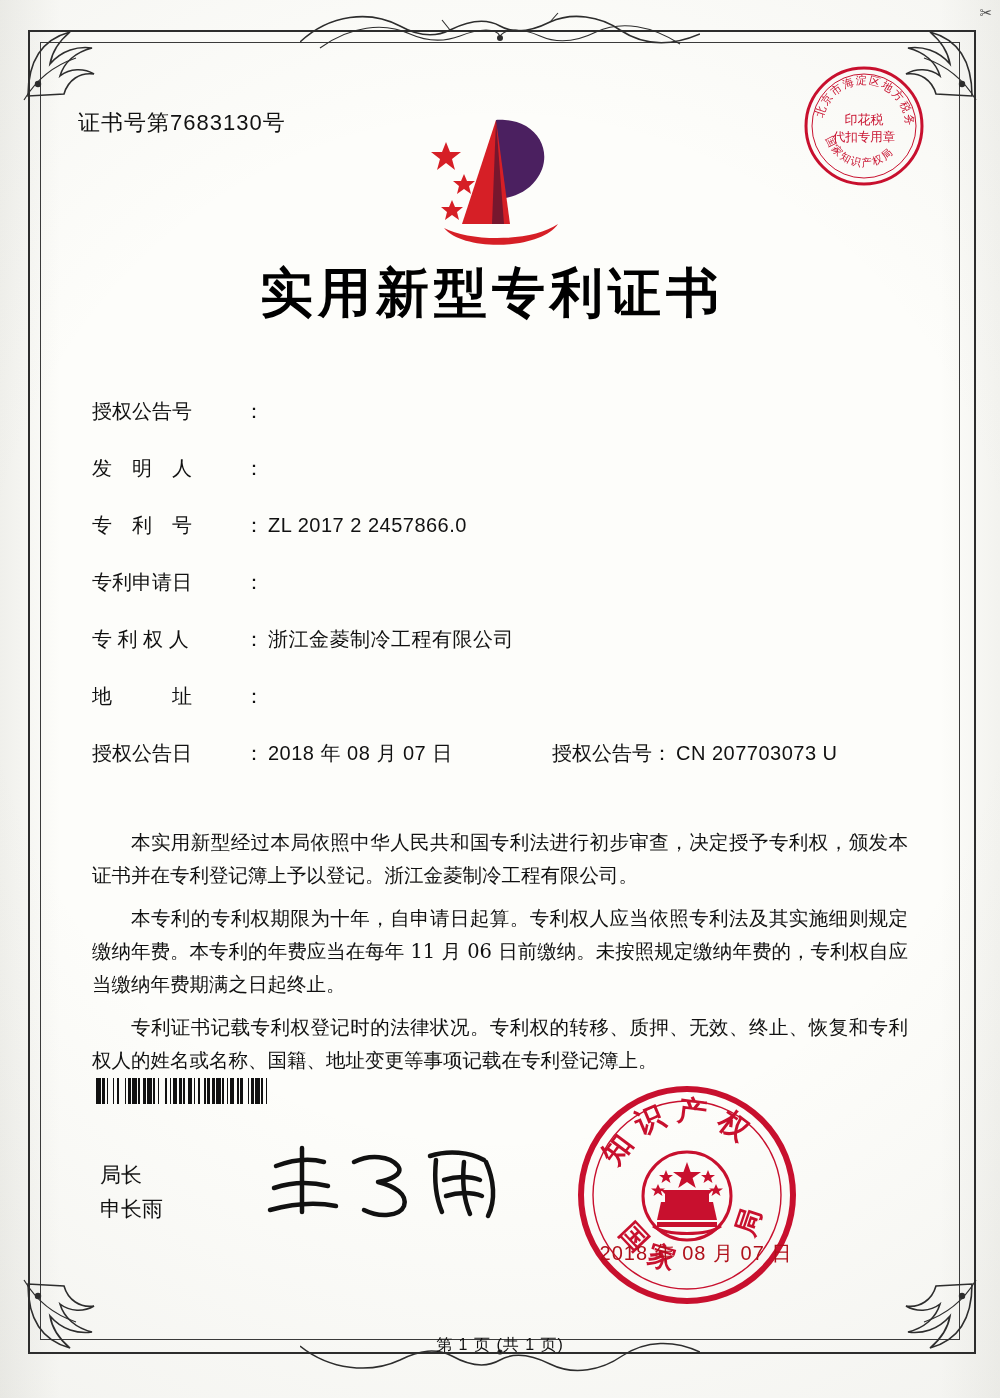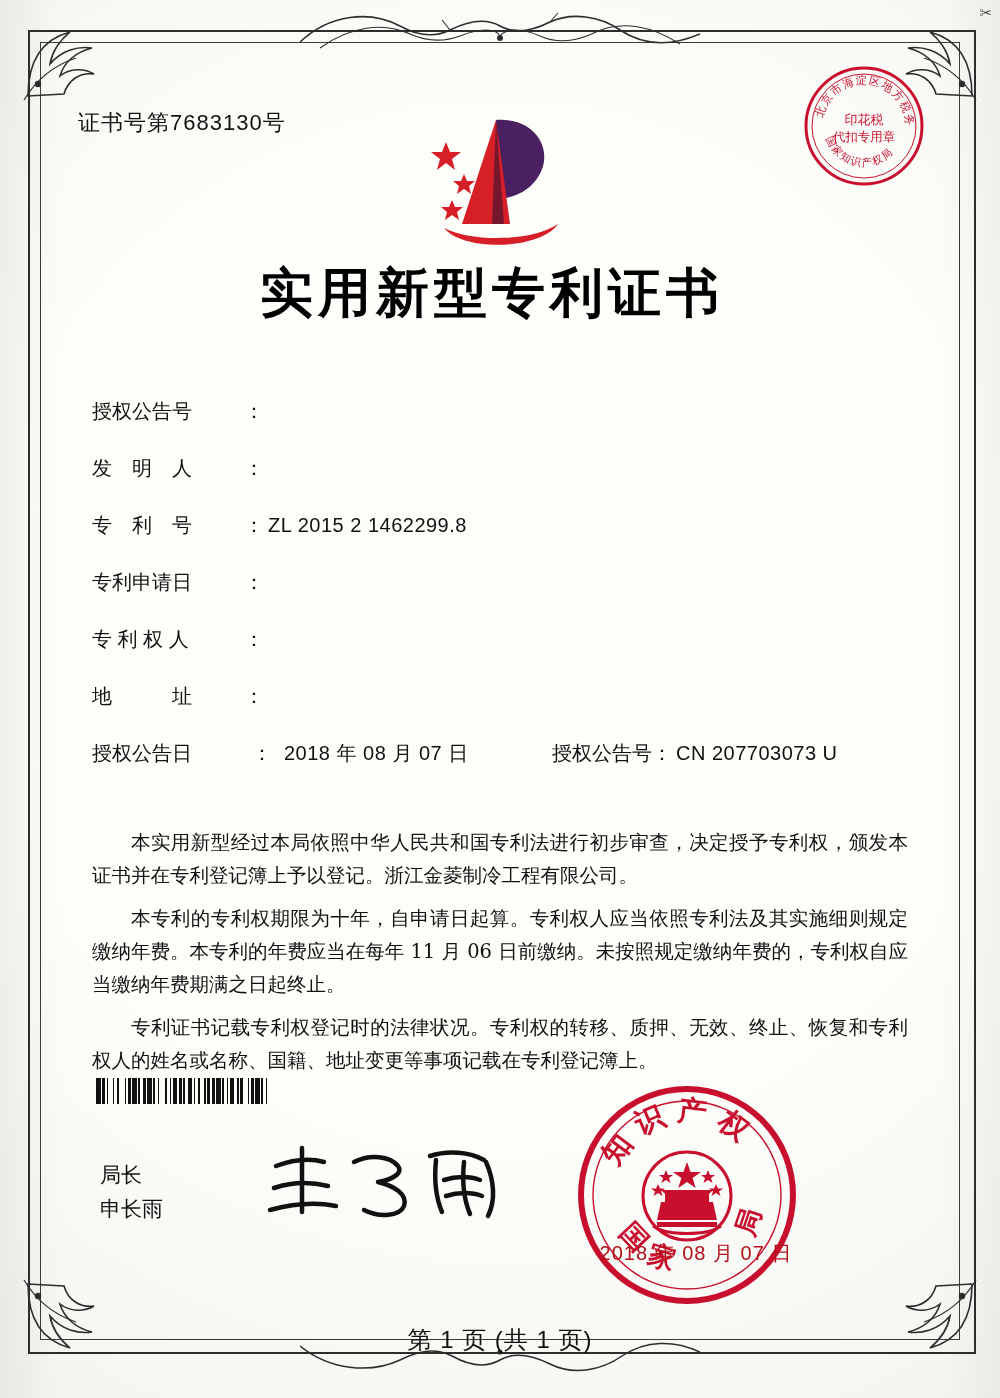--- a/index.html
+++ b/index.html
@@ -145,21 +145,21 @@
     flex: 0 0 152px;
     letter-spacing: 0px;
     white-space: nowrap;
   }
   .field-colon { margin-right: 4px; }
   .field-value {
     flex: 1 1 auto;
     letter-spacing: 0.5px;
   }
   .field-row.split { margin-bottom: 22px; }
-  .split-left { width: 460px; flex: 0 0 460px; display: flex; align-items: flex-start; gap: 8px; }
+  .split-left { width: 460px; flex: 0 0 460px; display: flex; align-items: flex-start; }
   .split-right { display: flex; align-items: baseline; }
   .split-right .field-label { width: auto; flex: 0 0 auto; }
 
   
   .body-text {
     position: absolute;
     left: 92px;
     top: 826px;
     width: 816px;
     font-size: 19.5px;
@@ -226,21 +226,21 @@
     font-family: "Liberation Sans", sans-serif;
     letter-spacing: 1px;
   }
 
   .page-no {
     position: absolute;
     left: 0;
     right: 0;
     bottom: 42px;
     text-align: center;
-    font-size: 24px;
+    font-size: 16px;
     font-family: "Liberation Sans", sans-serif;
     letter-spacing: 1px;
   }
 </style>
 </head>
 <body>
 
 <div class="page">
   <div class="paper-shade"></div>
 
@@ -340,29 +340,30 @@
       <span class="field-label">授权公告号</span>
       <span class="field-colon">：</span>
     </div>
     <div class="field-row">
       <span class="field-label">发　明　人</span>
       <span class="field-colon">：</span>
     </div>
     <div class="field-row">
       <span class="field-label">专　利　号</span>
       <span class="field-colon">：</span>
-      <span class="field-value">ZL 2015 2 1462299.8</span>
+      <span class="field-value">ZL 2017 2 2457866.0</span>
     </div>
     <div class="field-row">
       <span class="field-label">专利申请日</span>
       <span class="field-colon">：</span>
     </div>
     <div class="field-row">
       <span class="field-label">专 利 权 人</span>
       <span class="field-colon">：</span>
+      <span class="field-value">浙江金菱制冷工程有限公司</span>
     </div>
     <div class="field-row">
       <span class="field-label">地　　　址</span>
       <span class="field-colon">：</span>
     </div>
 
     <div class="field-row split">
       <span class="split-left">
         <span class="field-label">授权公告日</span>
         <span class="field-colon">：</span>

